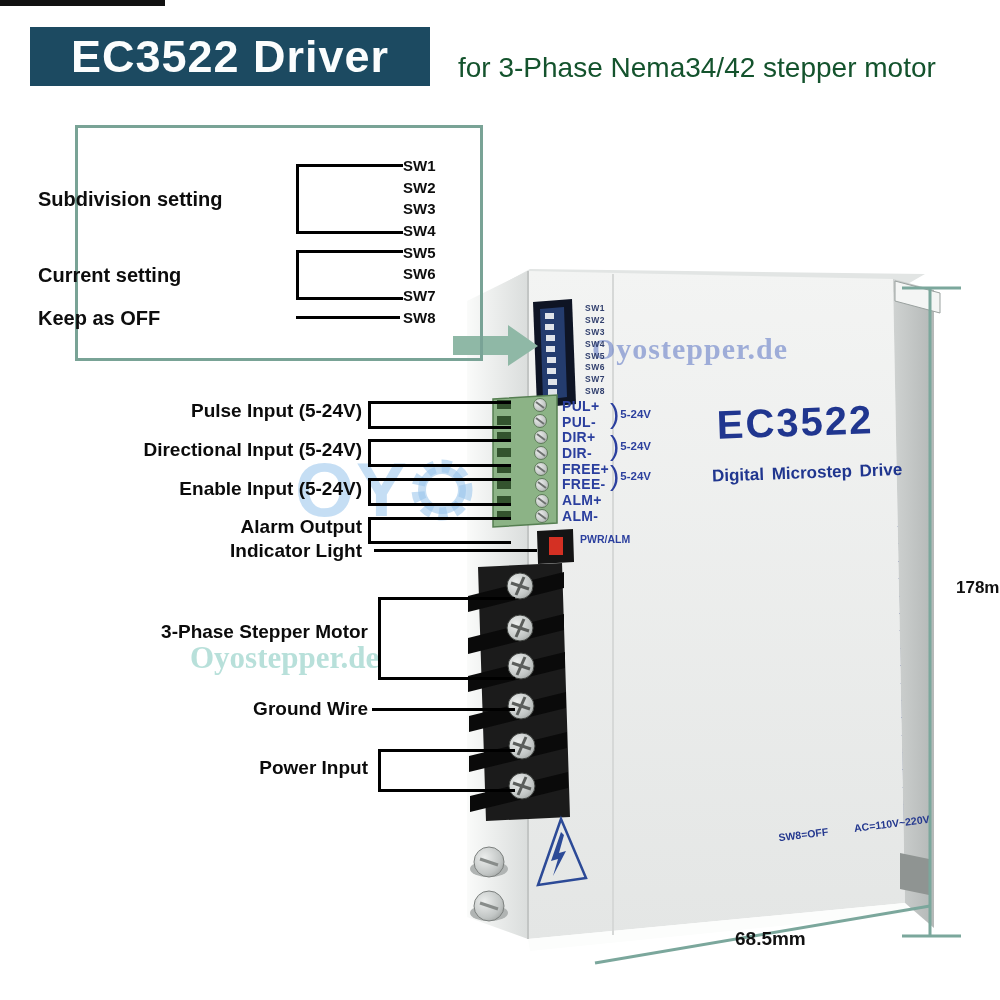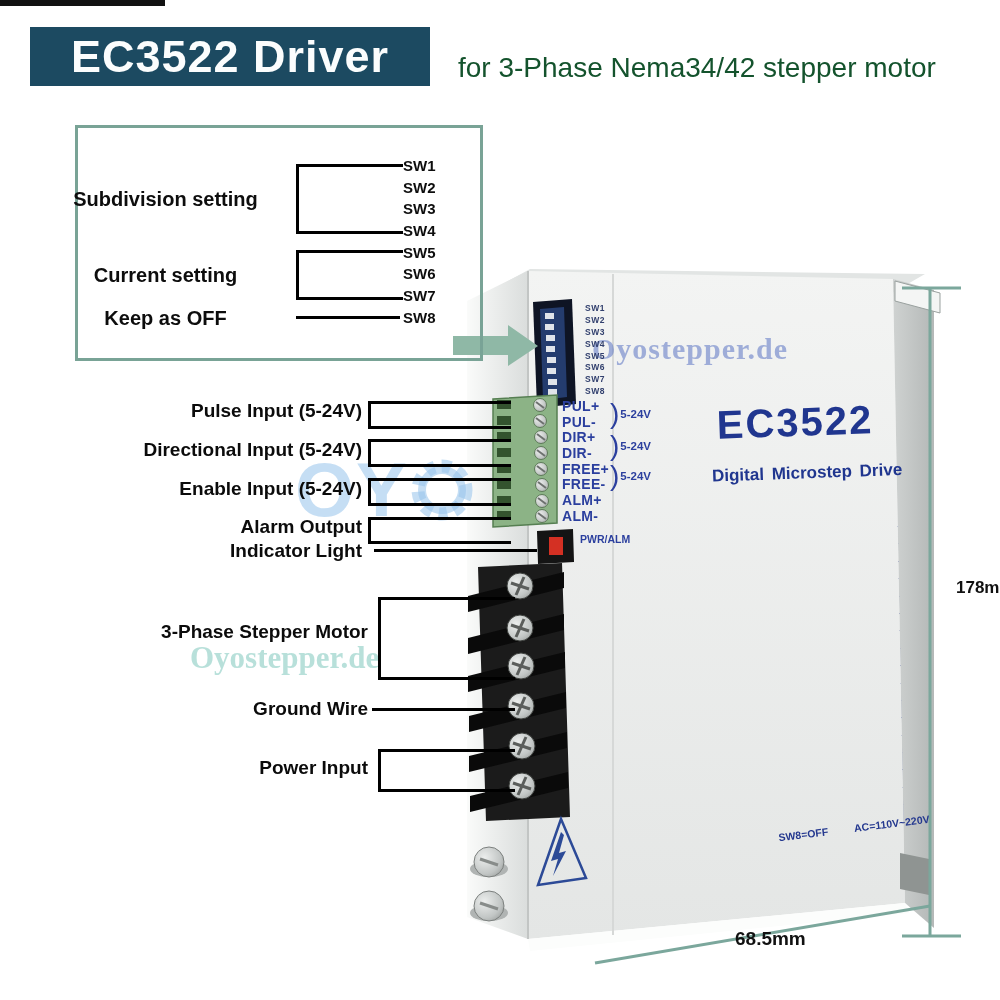--- a/index.html
+++ b/index.html
@@ -9,21 +9,21 @@
 
   
   #top-strip{left:0;top:0;width:165px;height:6px;background:#111;z-index:6;}
   #title-box{left:30px;top:27px;width:400px;height:59px;background:#1c4a61;z-index:6;
              display:flex;align-items:center;justify-content:center;}
   #title-box span{color:#fbfdfd;font-size:45px;font-weight:bold;letter-spacing:1px;}
   #subtitle{left:438px;top:52px;font-size:28px;color:#14532d;white-space:nowrap;z-index:6;margin-left:20px;}
 
   
   #legend-box{left:75px;top:125px;width:402px;height:230px;border:3px solid #79a396;z-index:5;background:transparent;}
-  .leg-label{position:absolute;font-weight:bold;font-size:20px;color:#0d0d0d;text-align:center;width:255px;left:38px;z-index:5;}
+  .leg-label{position:absolute;font-weight:bold;font-size:20px;color:#0d0d0d;text-align:left;width:255px;left:38px;z-index:5;}
   #leg-l1{top:188px;} #leg-l2{top:264px;} #leg-l3{top:307px;}
   .brk{position:absolute;border:3px solid #000;border-right:none;z-index:5;}
   #leg-b1{left:296px;top:164px;width:104px;height:64px;}
   #leg-b2{left:296px;top:250px;width:104px;height:44px;}
   .hline{position:absolute;border-top:3px solid #000;z-index:5;}
   #leg-b3{left:296px;top:316px;width:104px;}
   #sw-list{left:403px;top:155px;z-index:5;}
   .sw-item{height:21.7px;line-height:21.7px;font-weight:bold;font-size:15px;color:#0d0d0d;}
 
   

